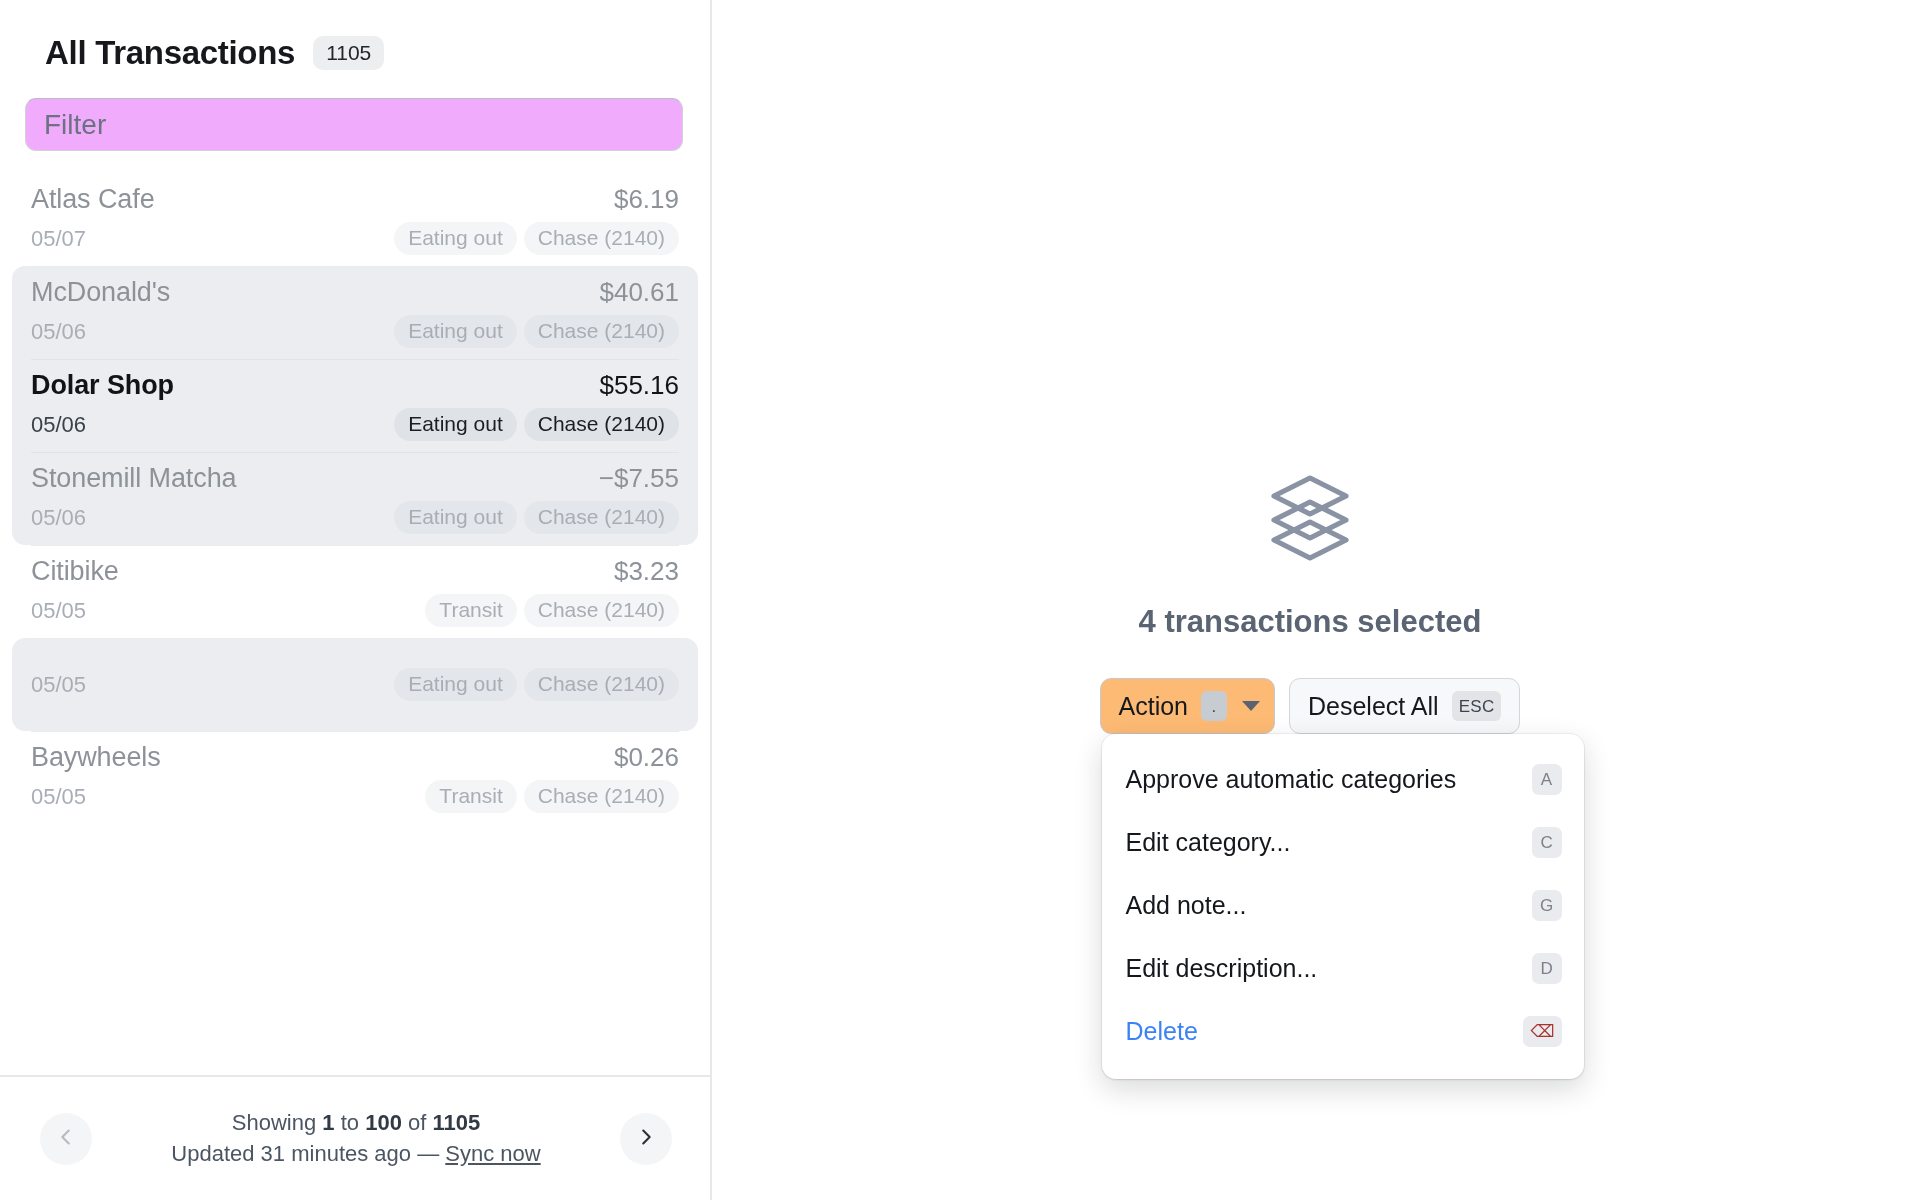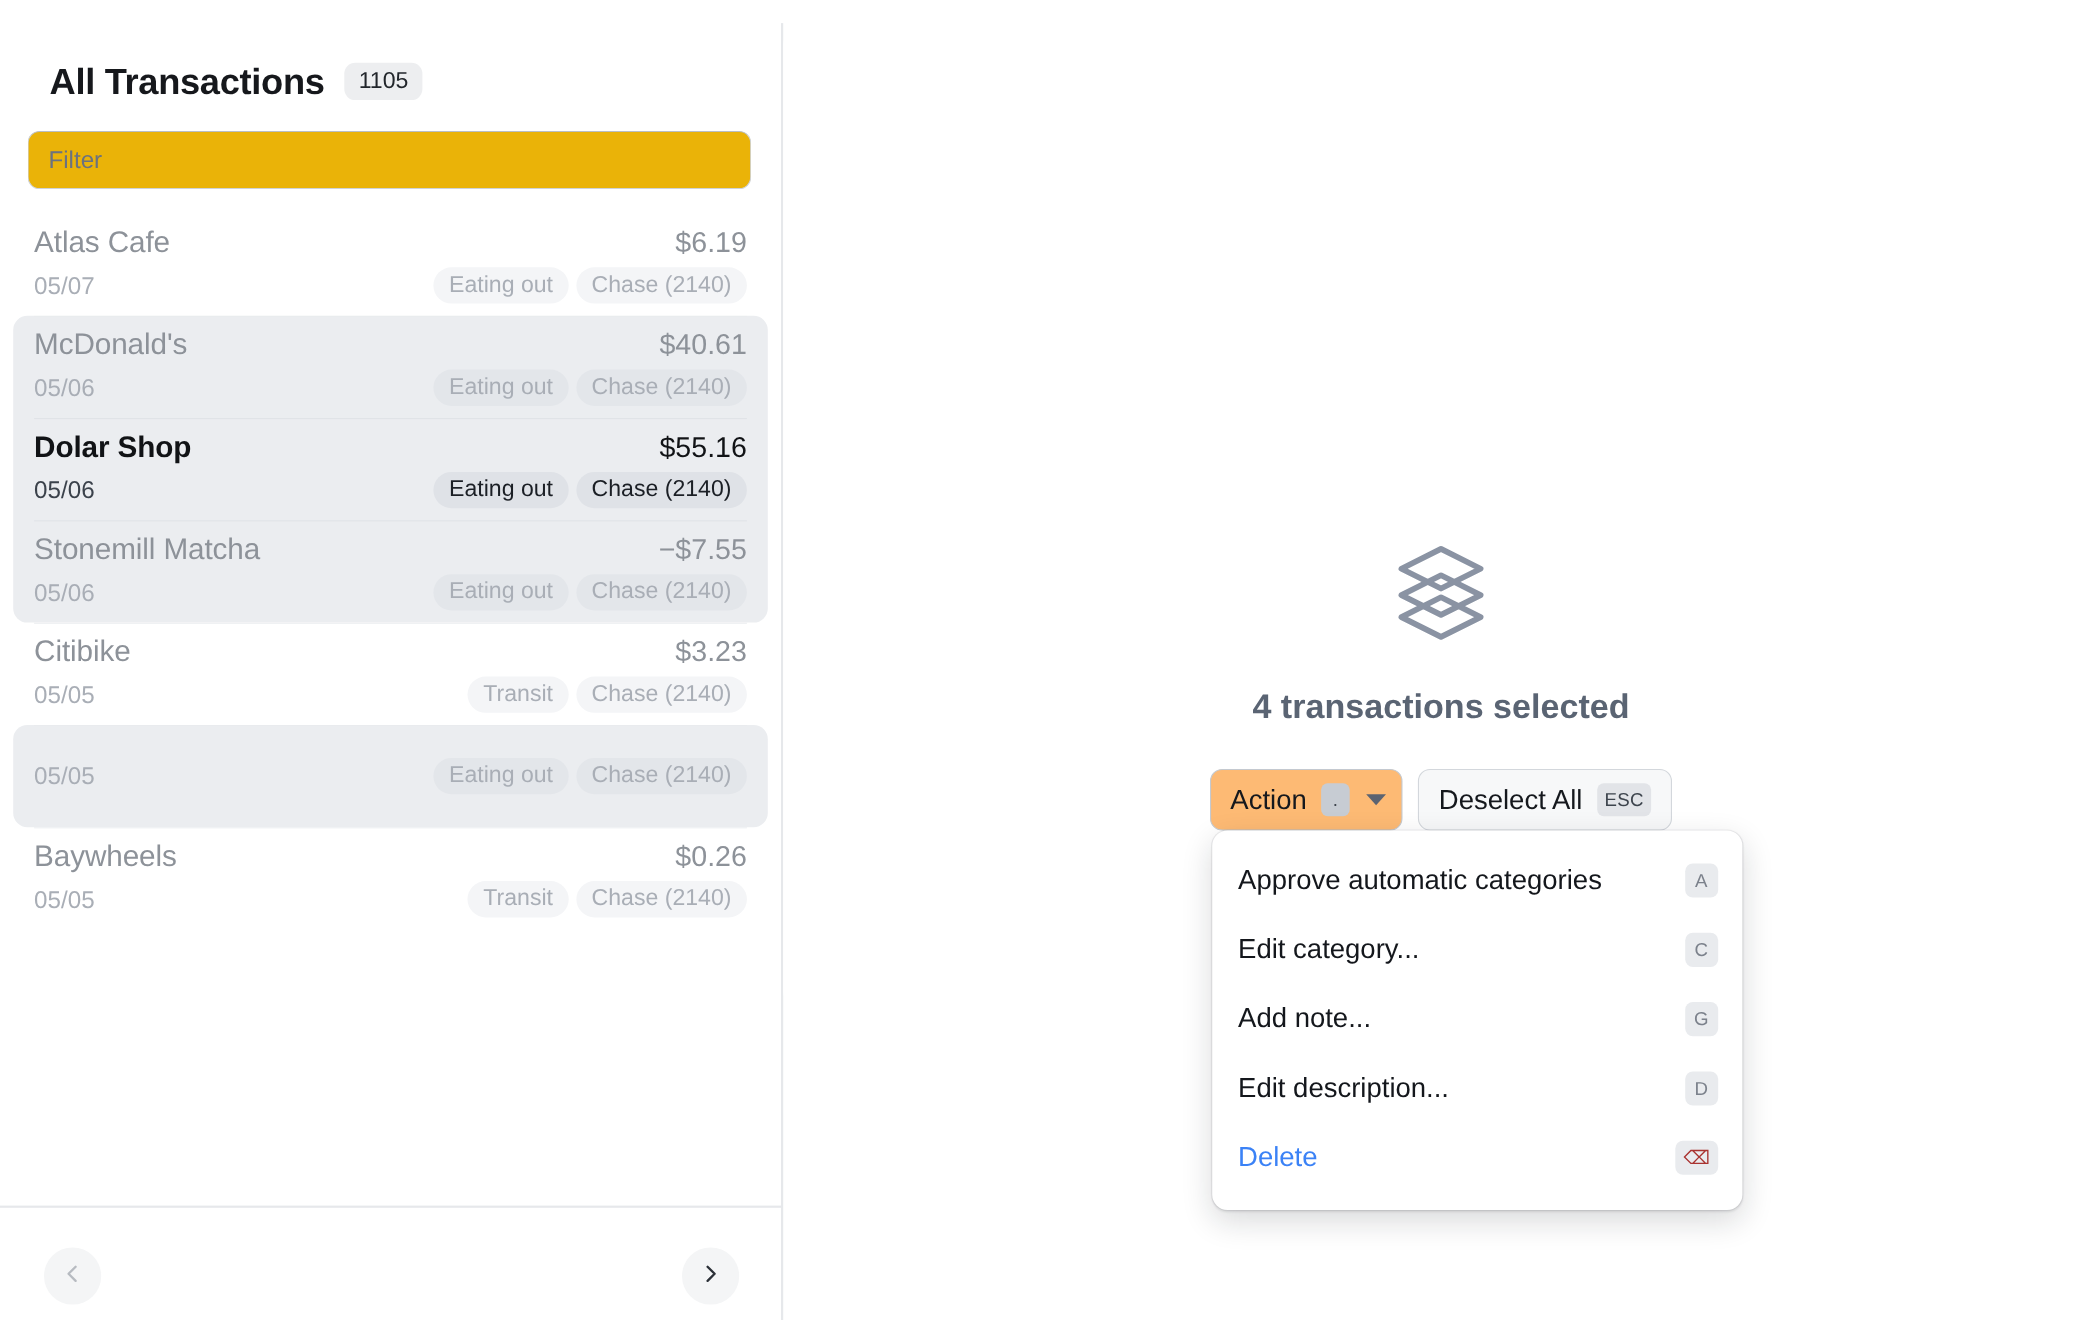--- a/index.html
+++ b/index.html
@@ -6,21 +6,21 @@
   * { box-sizing: border-box; margin: 0; padding: 0; }
   html, body {
     width: 1908px; height: 1200px;
     background: #ffffff;
     font-family: "Liberation Sans", sans-serif;
     -webkit-font-smoothing: antialiased;
     overflow: hidden;
   }
   .app {
     display: flex;
-    width: 1908px; height: 900px; margin-top: 21px;
+    width: 1908px; height: 900px;
   }
 
   
   .sidebar {
     width: 712px;
     height: 1200px;
     flex: 0 0 712px;
     border-right: 2px solid #e6e8eb;
     display: flex;
     flex-direction: column;
@@ -56,23 +56,23 @@
 
   .filter-wrap {
     padding: 22px 27px 0 25px;
   }
   .filter-input {
     width: 100%;
     height: 53px;
     border: 1.5px solid #cfd3d8;
     border-top-color: #b9bec5;
     border-radius: 11px;
-    background: #eab308;
+    background: #f0abfc;
     font-family: "Liberation Sans", sans-serif;
-    font-size: 22px;
+    font-size: 28px;
     color: #2b3038;
     padding: 0 18px;
     outline: none;
   }
   .filter-input::placeholder { color: #6b7280; }
 
   
   .tx-list {
     margin-top: 22px;
     padding: 0 12px;
@@ -423,20 +423,28 @@
       </div>
 
     <div class="sidebar-foot">
       <button class="nav-btn prev">
         <span>
           <svg width="22" height="22" viewBox="0 0 24 24" fill="none" stroke-width="2.3" stroke-linecap="round" stroke-linejoin="round">
               <polyline points="15 5 8 12 15 19"></polyline>
             </svg>
         </span>
       </button>
+      <div class="foot-center">
+        <div class="foot-line1">
+          <span>Showing </span><b>1</b><span> to </span><b>100</b><span> of </span><b>1105</b>
+        </div>
+        <div class="foot-line2">
+          <span>Updated 31 minutes ago — </span><span class="sync-link">Sync now</span>
+        </div>
+      </div>
       <button class="nav-btn next">
         <span>
           <svg width="22" height="22" viewBox="0 0 24 24" fill="none" stroke-width="2.3" stroke-linecap="round" stroke-linejoin="round">
               <polyline points="9 5 16 12 9 19"></polyline>
             </svg>
         </span>
       </button>
     </div>
   </aside>
 

